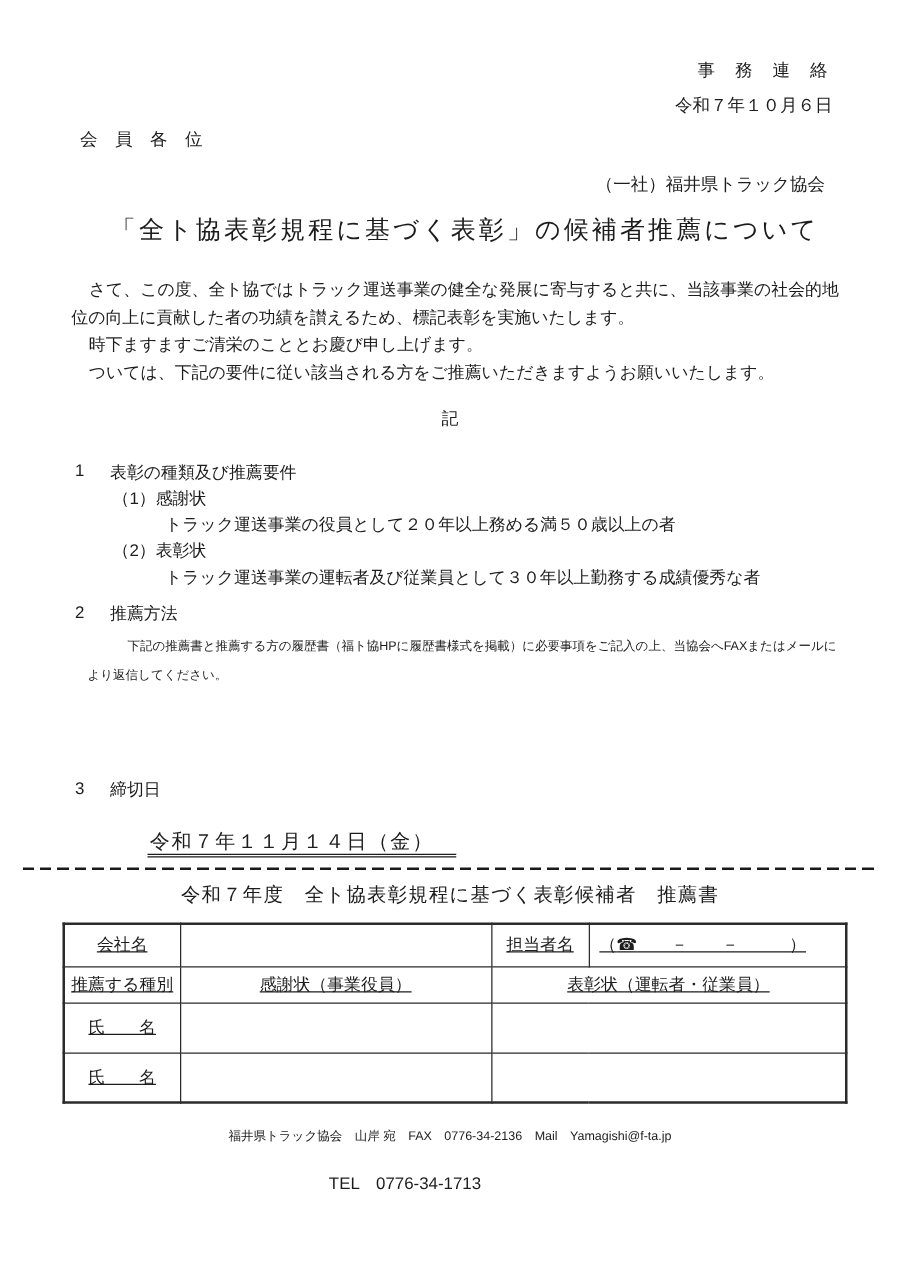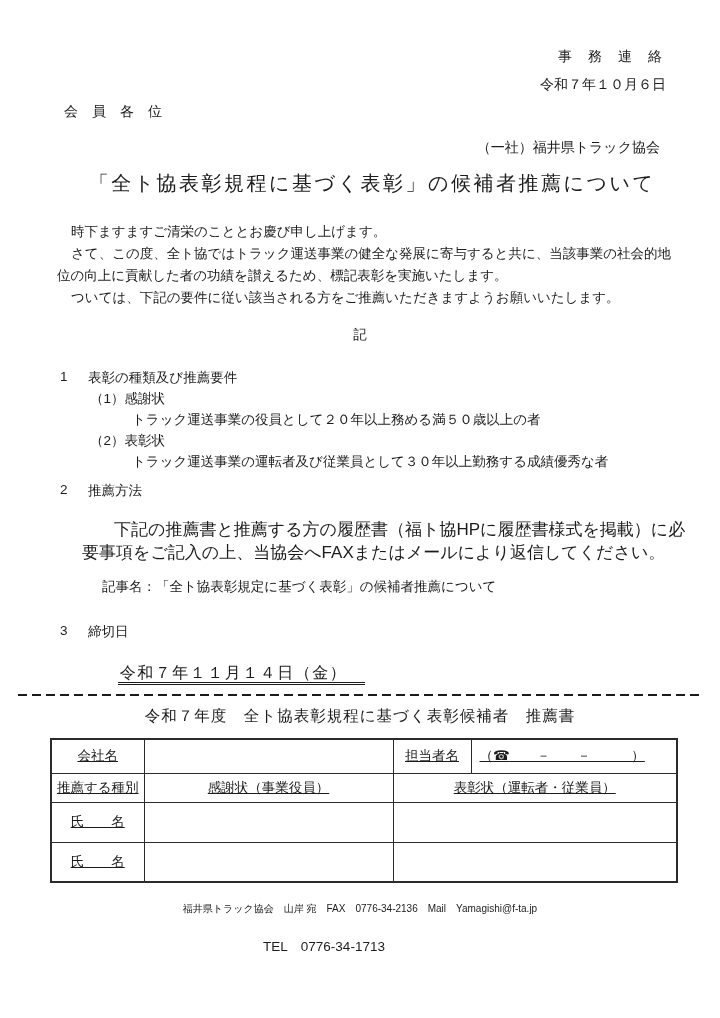--- a/index.html
+++ b/index.html
@@ -25,21 +25,21 @@
     position:absolute; left:57px; top:221px; width:620px;
     font-size:13.5px; line-height:22px;
   }
   .bodyblock p { margin:0; text-indent:14px; }
 
   .sec-num  { font-size:13.5px; }
   .sec-head { font-size:13.5px; }
 
   .sec2para {
     position:absolute; left:70px; top:506px; width:608px;
-    font-size:17px; line-height:23px; text-indent:32px; margin:12px;
+    font-size:10px; line-height:23px; text-indent:32px; margin:0;
   }
 
   .deadline {
     font-size:16px; letter-spacing:1.5px;
     border-bottom:3px double #1c1c1c;
     padding:0 18px 1px 2px;
   }
 
   .divider {
     position:absolute; left:18px; top:694px; width:684px; height:2px;
@@ -72,38 +72,37 @@
 <div class="page">
 
   <div class="abs r fs14" style="top:48px; right:57px; letter-spacing:1px;">事　務　連　絡</div>
   <div class="abs r fs14" style="top:76px; right:54px;">令和７年１０月６日</div>
   <div class="abs fs14" style="top:103px; left:64px;">会　員　各　位</div>
   <div class="abs r fs14" style="top:139px; right:60px;">（一社）福井県トラック協会</div>
 
   <div class="abs c doc-title" style="top:170px;">「全ト協表彰規程に基づく表彰」の候補者推薦について</div>
 
   <div class="bodyblock">
+    <p style="white-space:normal;">さて、この度、全ト協ではトラック運送事業の健全な発展に寄与すると共に、当該事業の社会的地位の向上に貢献した者の功績を讃えるため、標記表彰を実施いたします。</p>
     <p>時下ますますご清栄のこととお慶び申し上げます。</p>
-    <p style="white-space:normal;">さて、この度、全ト協ではトラック運送事業の健全な発展に寄与すると共に、当該事業の社会的地位の向上に貢献した者の功績を讃えるため、標記表彰を実施いたします。</p>
     <p>ついては、下記の要件に従い該当される方をご推薦いただきますようお願いいたします。</p>
   </div>
 
   <div class="abs c fs13" style="top:326px;">記</div>
 
   <div class="abs sec-num" style="top:369px; left:60px;">1</div>
   <div class="abs sec-head" style="top:369px; left:88px;">表彰の種類及び推薦要件</div>
   <div class="abs fs13" style="top:390px; left:90px;">（1）感謝状</div>
   <div class="abs fs13" style="top:411px; left:132px;">トラック運送事業の役員として２０年以上務める満５０歳以上の者</div>
   <div class="abs fs13" style="top:432px; left:90px;">（2）表彰状</div>
   <div class="abs fs13" style="top:453px; left:132px;">トラック運送事業の運転者及び従業員として３０年以上勤務する成績優秀な者</div>
 
   <div class="abs sec-num" style="top:482px; left:60px;">2</div>
   <div class="abs sec-head" style="top:482px; left:88px;">推薦方法</div>
   <p class="sec2para">下記の推薦書と推薦する方の履歴書（福ト協HPに履歴書様式を掲載）に必要事項をご記入の上、当協会へFAXまたはメールにより返信してください。</p>
-  <div class="abs fs13" style="top:578px; left:102px;">記事名：「全ト協表彰規定に基づく表彰」の候補者推薦について</div>
 
   <div class="abs sec-num" style="top:623px; left:60px;">3</div>
   <div class="abs sec-head" style="top:623px; left:88px;">締切日</div>
   <div class="abs" style="top:645px; left:100px;">
     <span class="deadline">令和７年１１月１４日（金）</span>
   </div>
 
   <div class="divider"></div>
 
   <div class="abs c form-title" style="top:706px;">令和７年度　全ト協表彰規程に基づく表彰候補者　推薦書</div>

